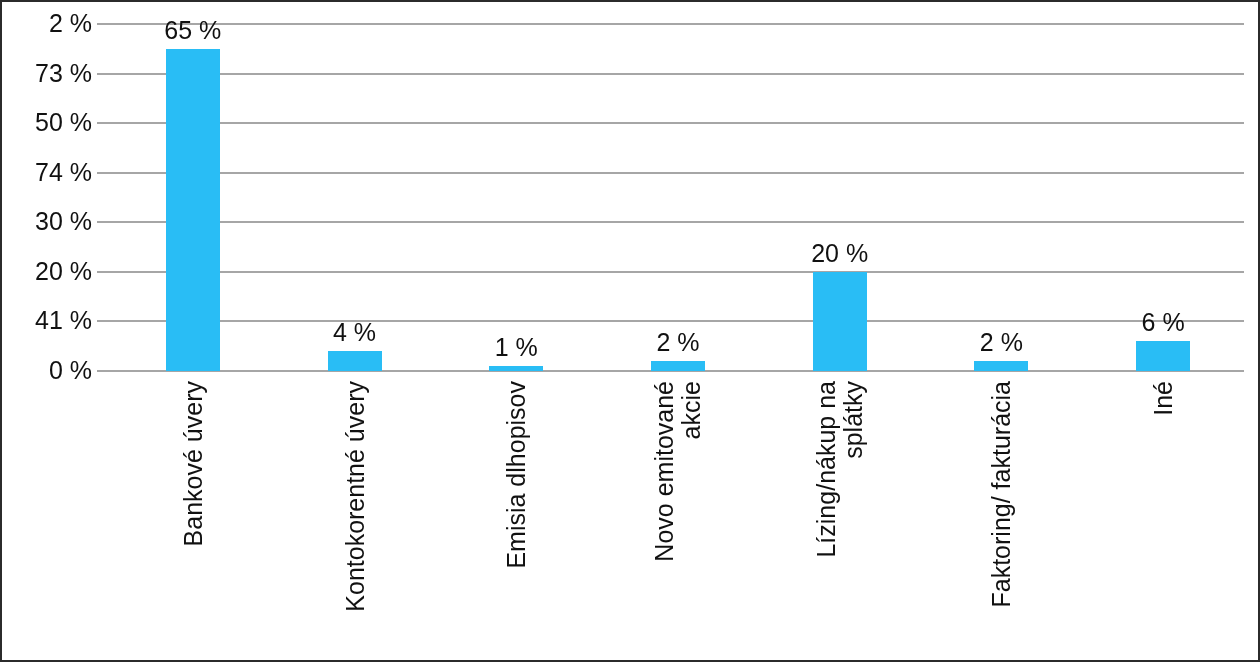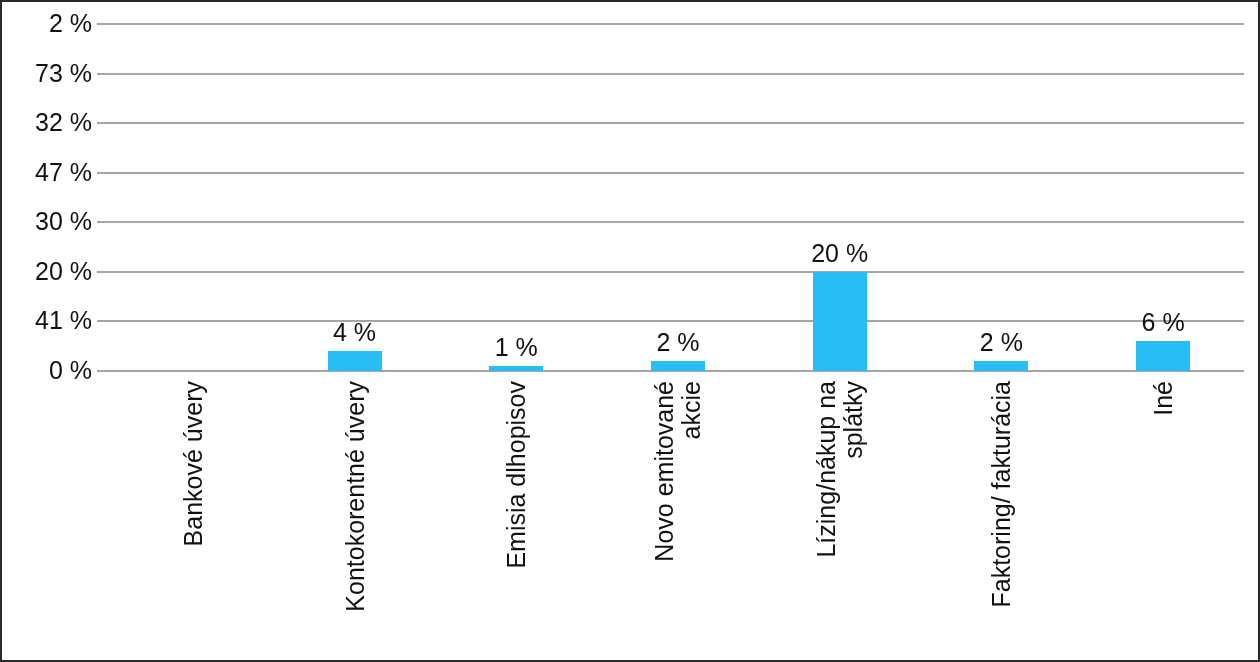--- a/index.html
+++ b/index.html
@@ -126,25 +126,25 @@
       </div>
       <div class="ytick-row" style="top: 269.857px;">
         <div class="ytick-label">20 %</div>
         <div class="ytick-mark" style="top: -1px;"></div>
       </div>
       <div class="ytick-row" style="top: 220.286px;">
         <div class="ytick-label">30 %</div>
         <div class="ytick-mark" style="top: -1px;"></div>
       </div>
       <div class="ytick-row" style="top: 170.714px;">
-        <div class="ytick-label">47 %</div>
+        <div class="ytick-label">74 %</div>
         <div class="ytick-mark" style="top: -1px;"></div>
       </div>
       <div class="ytick-row" style="top: 121.143px;">
-        <div class="ytick-label">32 %</div>
+        <div class="ytick-label">50 %</div>
         <div class="ytick-mark" style="top: -1px;"></div>
       </div>
       <div class="ytick-row" style="top: 71.5714px;">
         <div class="ytick-label">73 %</div>
         <div class="ytick-mark" style="top: -1px;"></div>
       </div>
       <div class="ytick-row" style="top: 22px;">
         <div class="ytick-label">2 %</div>
         <div class="ytick-mark" style="top: -1px;"></div>
       </div>
@@ -152,20 +152,24 @@
 
   <div id="plot-area">
       <div class="gridline baseline" style="top: 346px;"></div>
       <div class="gridline" style="top: 296.429px;"></div>
       <div class="gridline" style="top: 246.857px;"></div>
       <div class="gridline" style="top: 197.286px;"></div>
       <div class="gridline" style="top: 147.714px;"></div>
       <div class="gridline" style="top: 98.1429px;"></div>
       <div class="gridline" style="top: 48.5714px;"></div>
       <div class="gridline" style="top: -1px;"></div>
+      <div class="bar-slot" style="left: 0px; width: 161.714px;">
+        <div class="bar" title="Bankové úvery: 65 %" style="height: 322.214px; background: rgb(41, 189, 245);"></div>
+        <div class="bar-value" style="bottom: 326.214px;">65 %</div>
+      </div>
       <div class="bar-slot" style="left: 161.714px; width: 161.714px;">
         <div class="bar" title="Kontokorentné úvery: 4 %" style="height: 19.8286px; background: rgb(41, 189, 245);"></div>
         <div class="bar-value" style="bottom: 23.8286px;">4 %</div>
       </div>
       <div class="bar-slot" style="left: 323.429px; width: 161.714px;">
         <div class="bar" title="Emisia dlhopisov: 1 %" style="height: 4.95714px; background: rgb(41, 189, 245);"></div>
         <div class="bar-value" style="bottom: 8.95714px;">1 %</div>
       </div>
       <div class="bar-slot" style="left: 485.143px; width: 161.714px;">
         <div class="bar" title="Novo emitované akcie: 2 %" style="height: 9.91429px; background: rgb(41, 189, 245);"></div>

